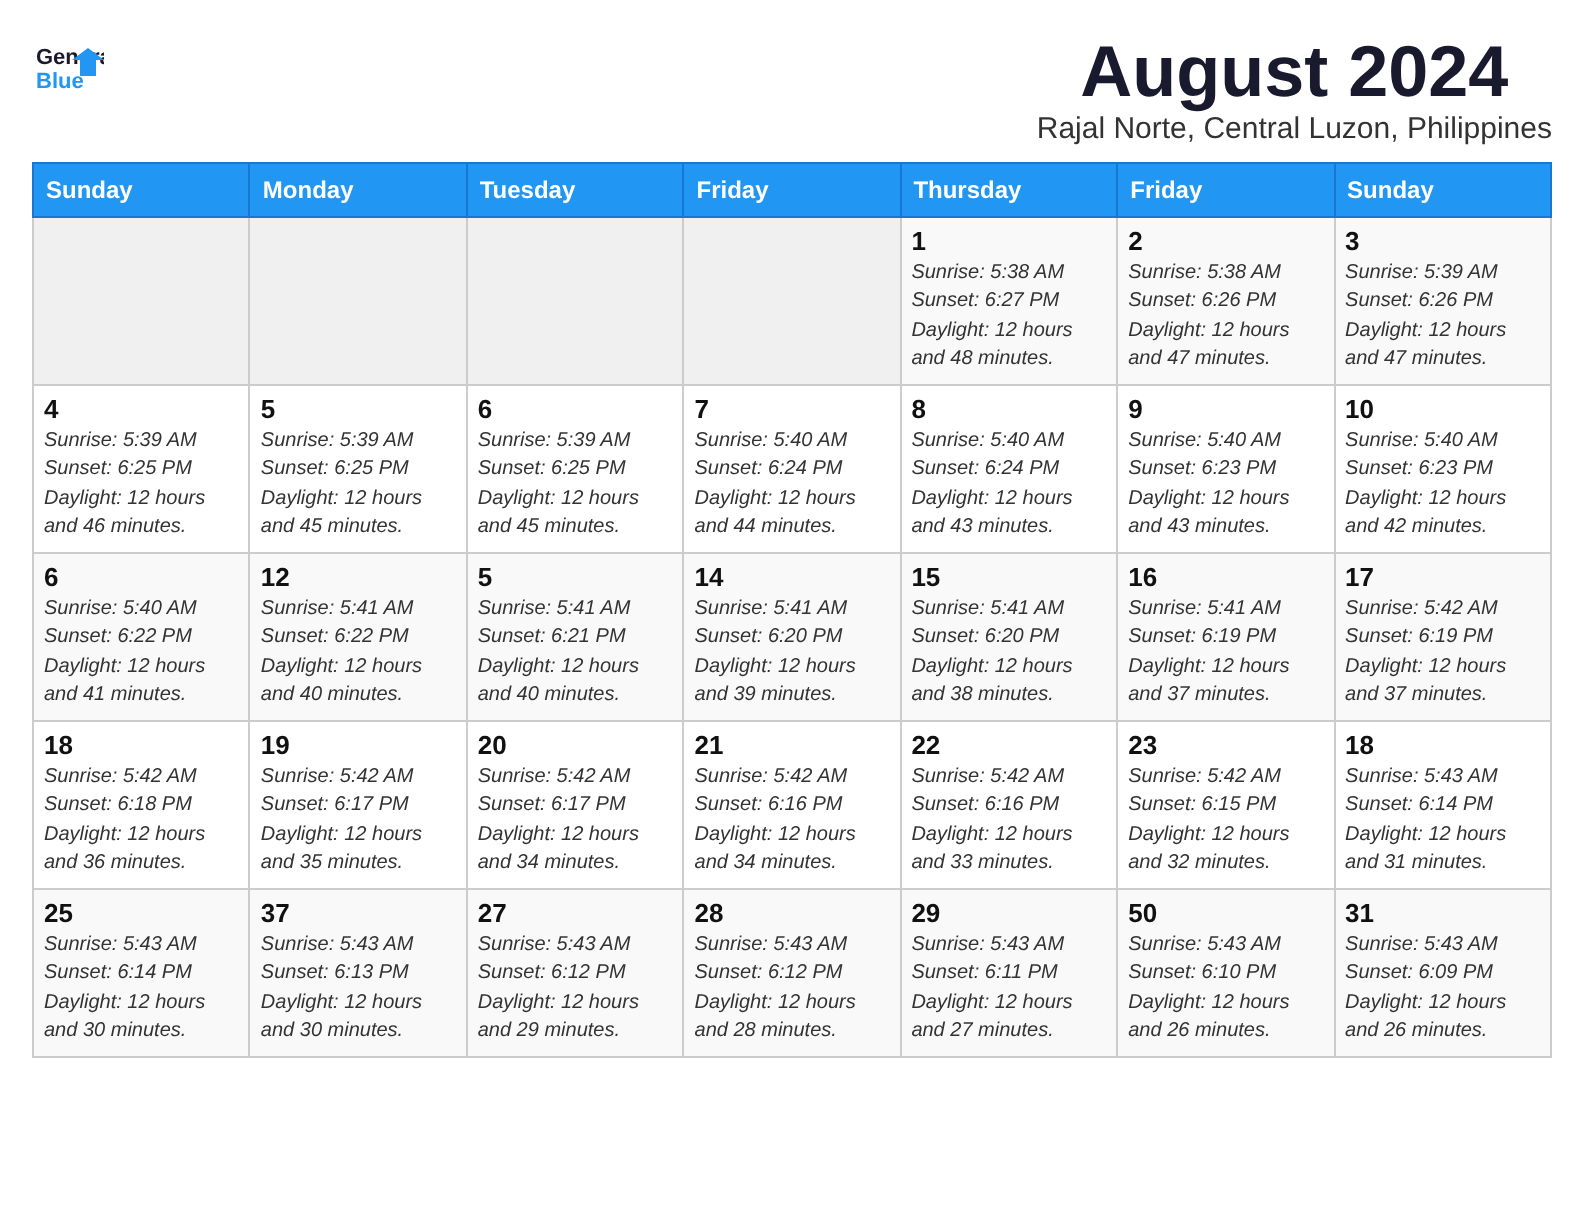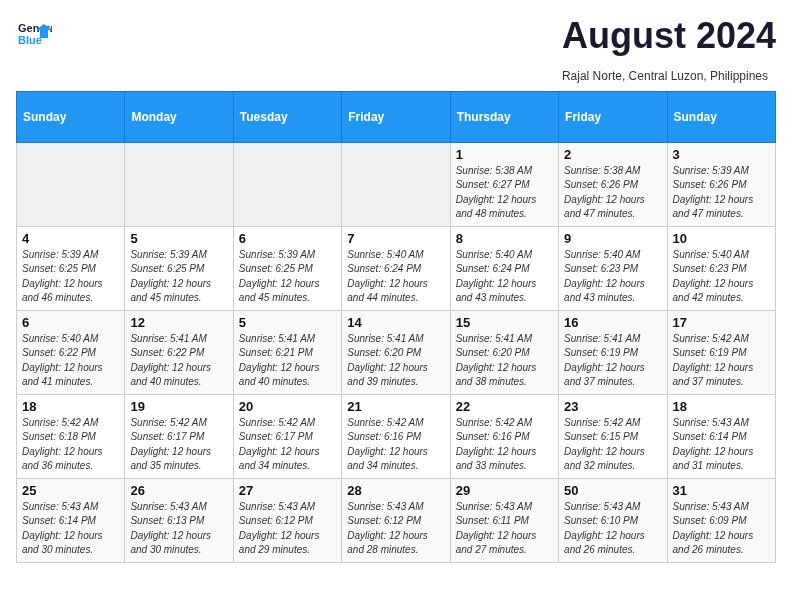--- a/index.html
+++ b/index.html
@@ -19,43 +19,42 @@
     .logo {
       display: flex;
       align-items: center;
       gap: 6px;
     }
     .logo-icon {
       width: 36px;
       height: 36px;
     }
     .title-block {
-      text-align: left;
+      text-align: center;
     }
     .calendar-title {
       font-size: 36px;
       font-weight: bold;
       color: #1a1a2e;
       line-height: 1.1;
     }
     .calendar-subtitle {
-      font-size: 12px;
+      font-size: 15px;
       color: #333;
-      margin-top: 13px;
     }
     table {
       width: 100%;
       border-collapse: collapse;
       font-size: 10.5px;
     }
     thead tr th {
       background: #2196F3;
       color: #fff;
       text-align: left;
-      padding: 18px 6px;
+      padding: 6px 6px;
       font-size: 12px;
       font-weight: bold;
       border: 1px solid #1976D2;
       margin-left: 32px;
     }
     tbody tr td {
       vertical-align: top;
       border: 1px solid #ccc;
       padding: 4px 5px;
       min-height: 70px;
@@ -298,21 +297,21 @@
       </tr>
       <tr>
         <td>
           <div class="day-num">25</div>
           <div class="day-info" style="white-space: pre-line;">Sunrise: 5:43 AM
 Sunset: 6:14 PM
 Daylight: 12 hours
 and 30 minutes.</div>
         </td>
         <td>
-          <div class="day-num">26</div>
+          <div class="day-num">37</div>
           <div class="day-info" style="white-space: pre-line;">Sunrise: 5:43 AM
 Sunset: 6:13 PM
 Daylight: 12 hours
 and 30 minutes.</div>
         </td>
         <td>
           <div class="day-num">27</div>
           <div class="day-info" style="white-space: pre-line;">Sunrise: 5:43 AM
 Sunset: 6:12 PM
 Daylight: 12 hours

